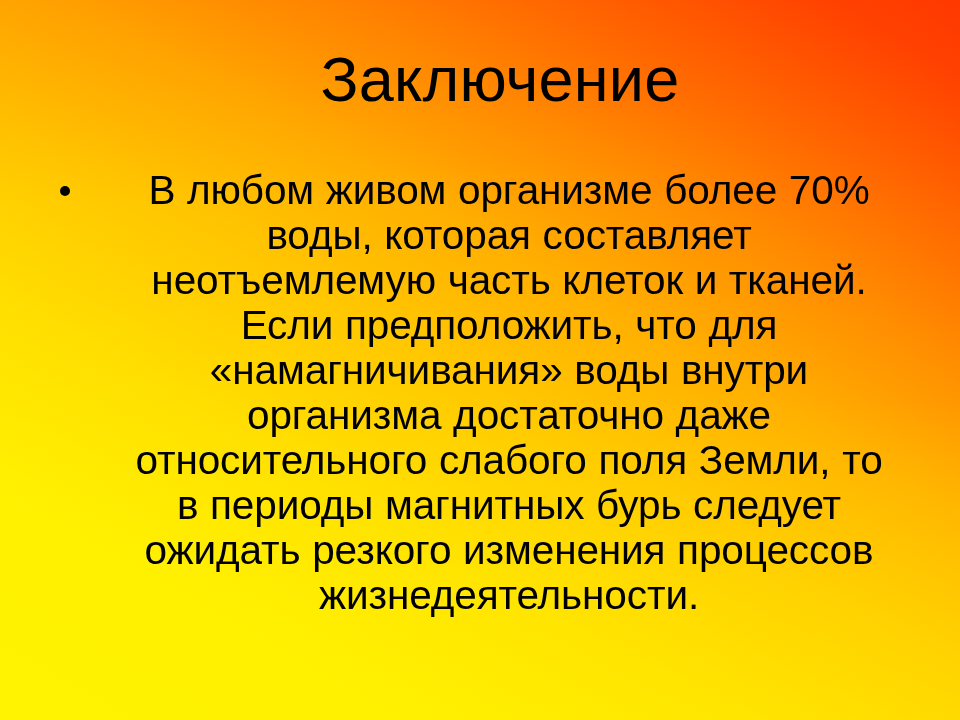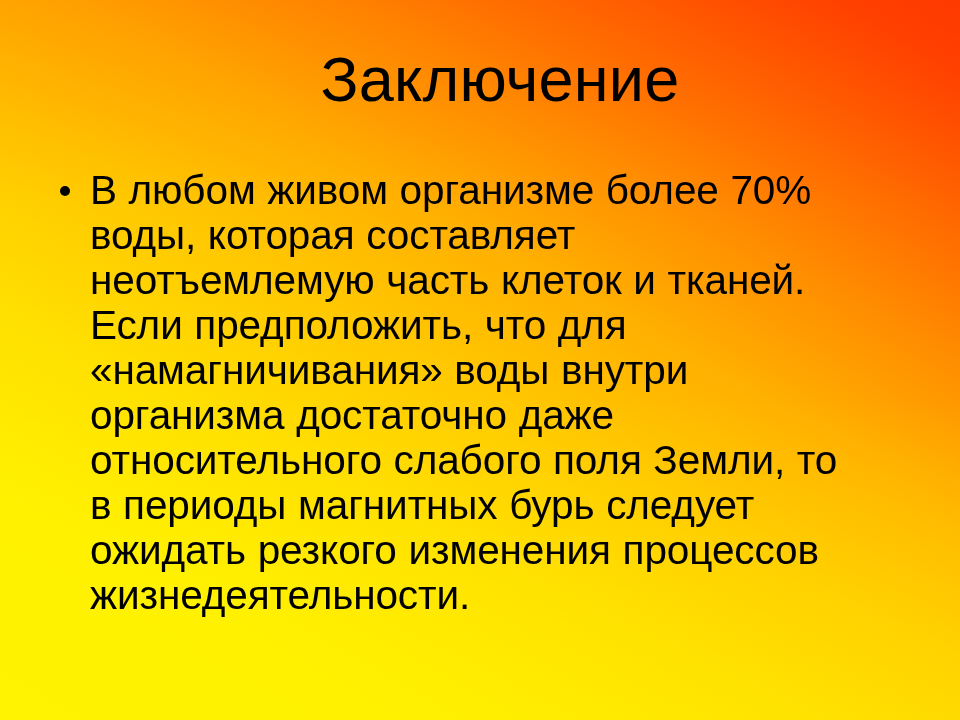--- a/index.html
+++ b/index.html
@@ -90,20 +90,21 @@
     top: 18px;
     width: 10px;
     height: 10px;
     border-radius: 50%;
     background: #000000;
   }
 
   .bullet-text {
     display: block;
     white-space: pre-line;
+    text-align: center;
   }
 </style>
 </head>
 <body>
 
 <div id="slide">
 
   <div id="slide-wash"></div>
 
   <div id="slide-content">

